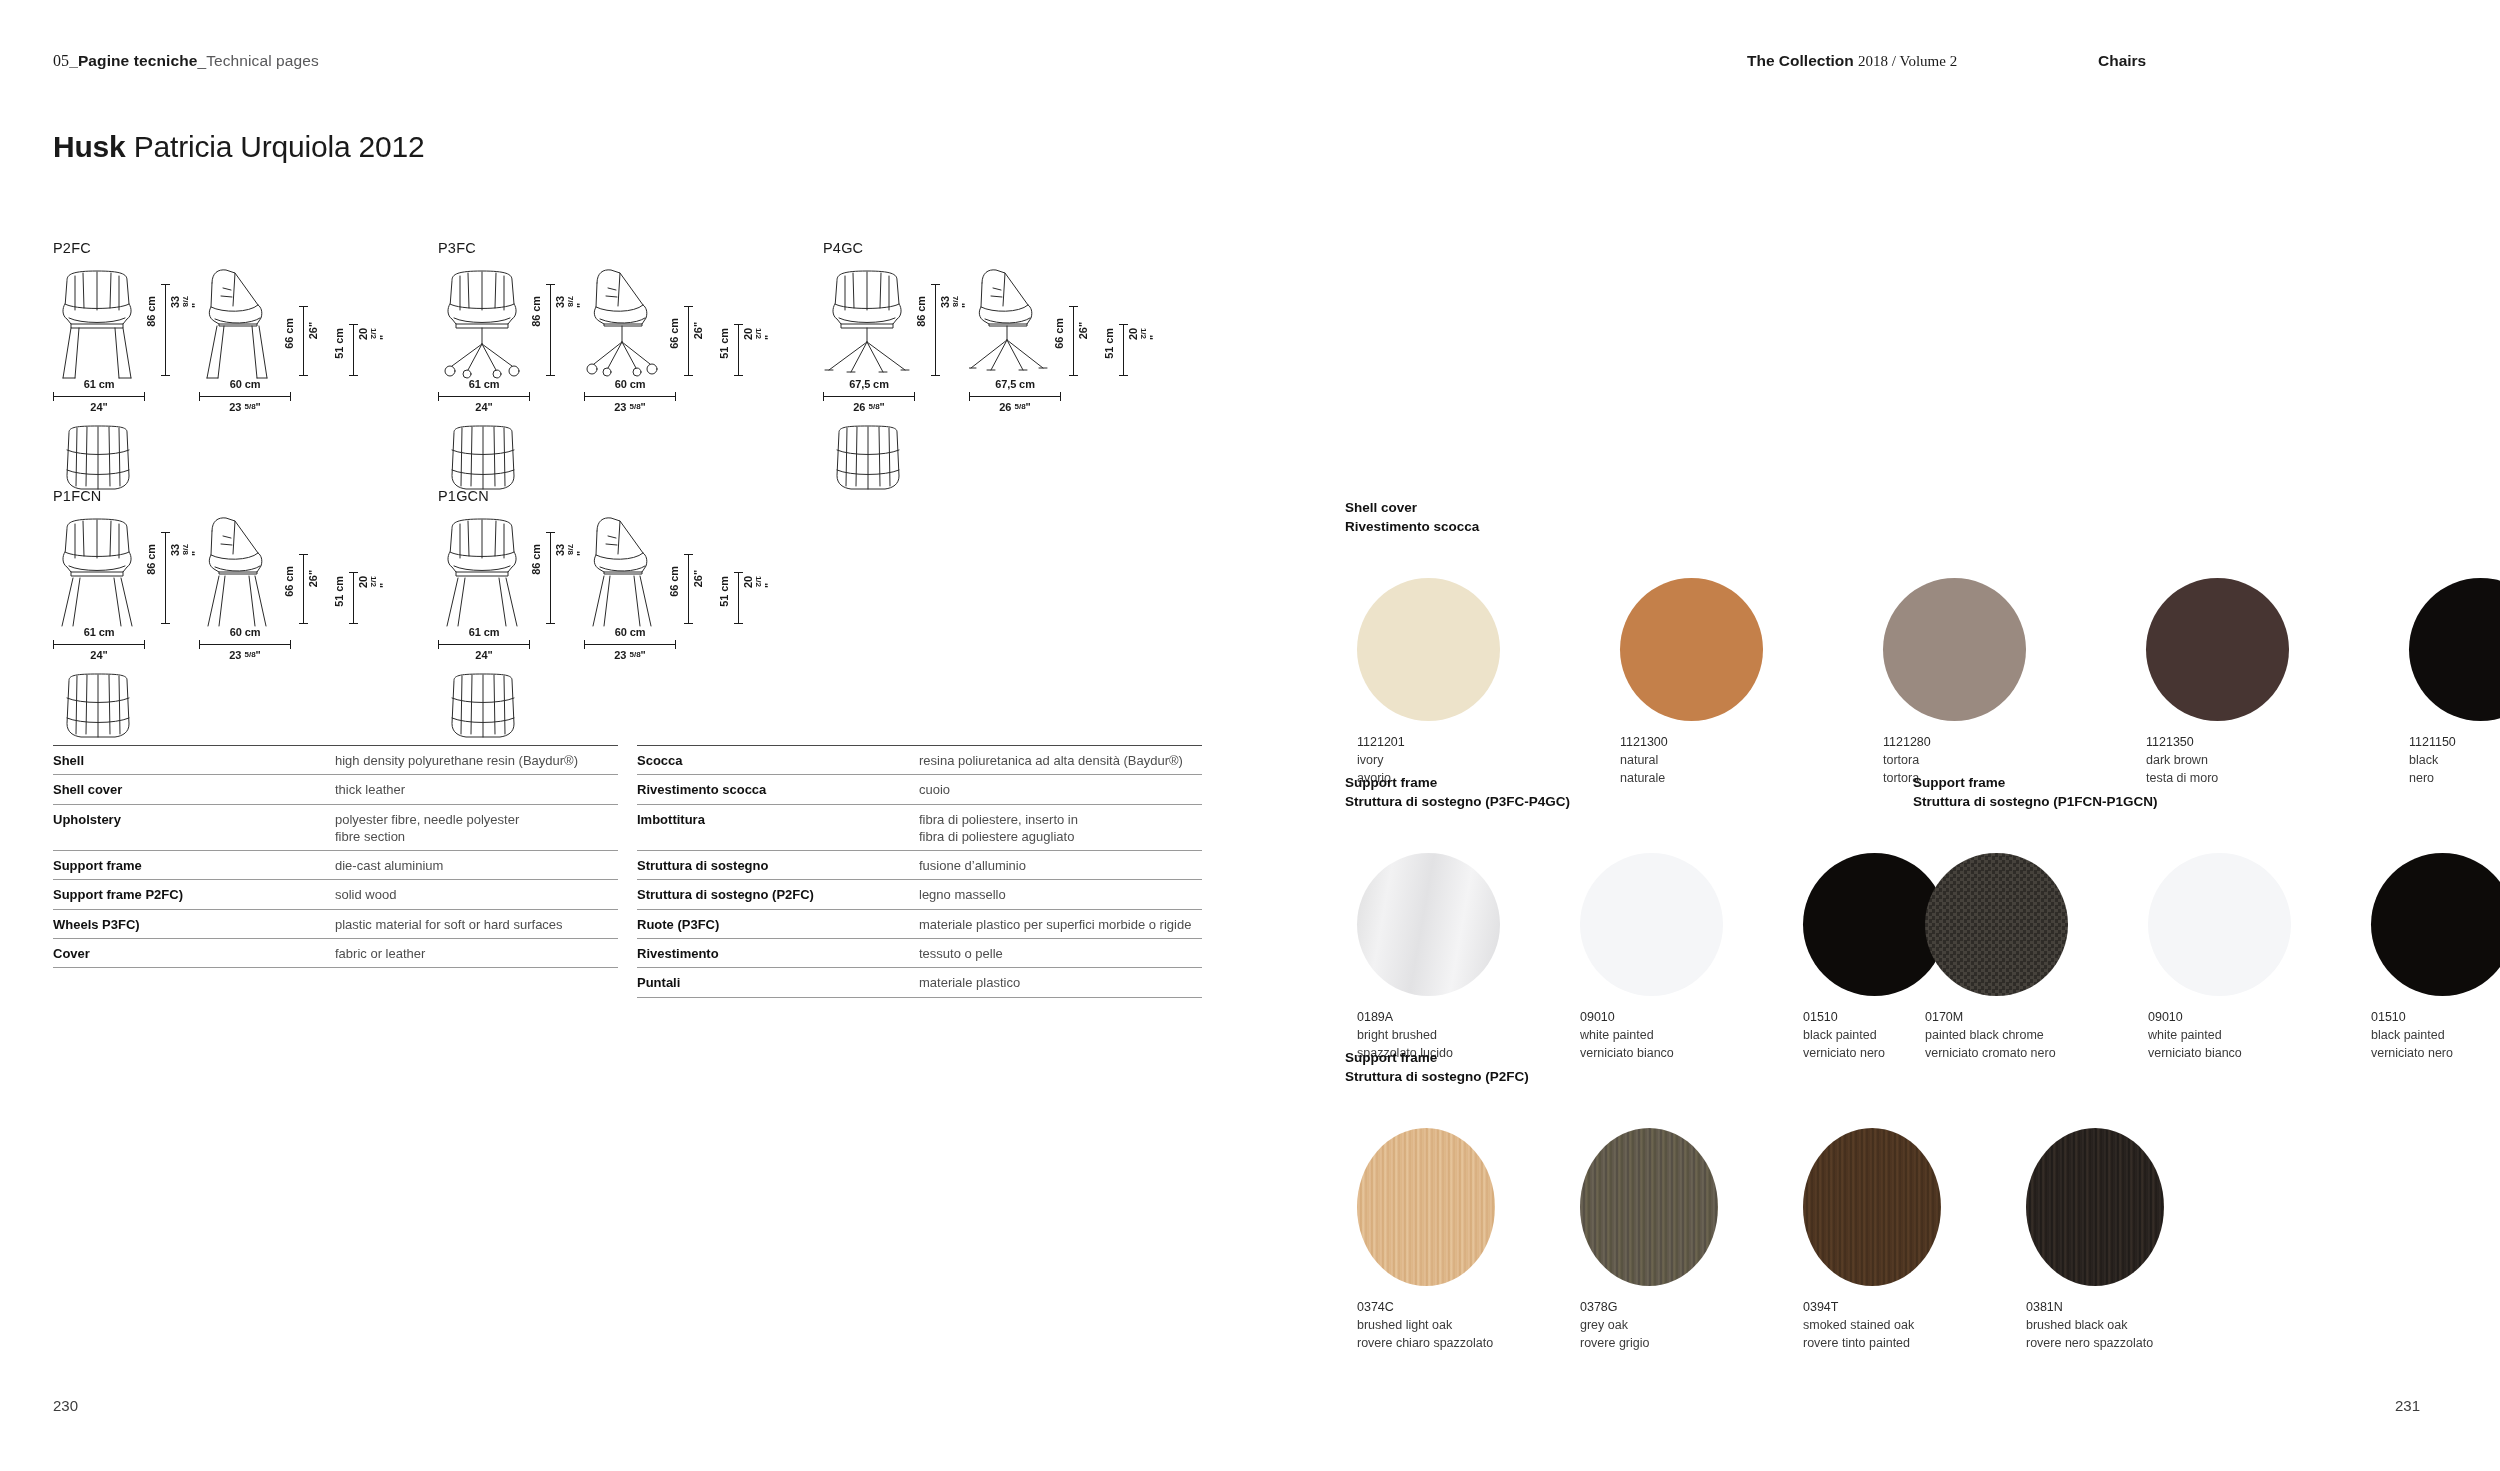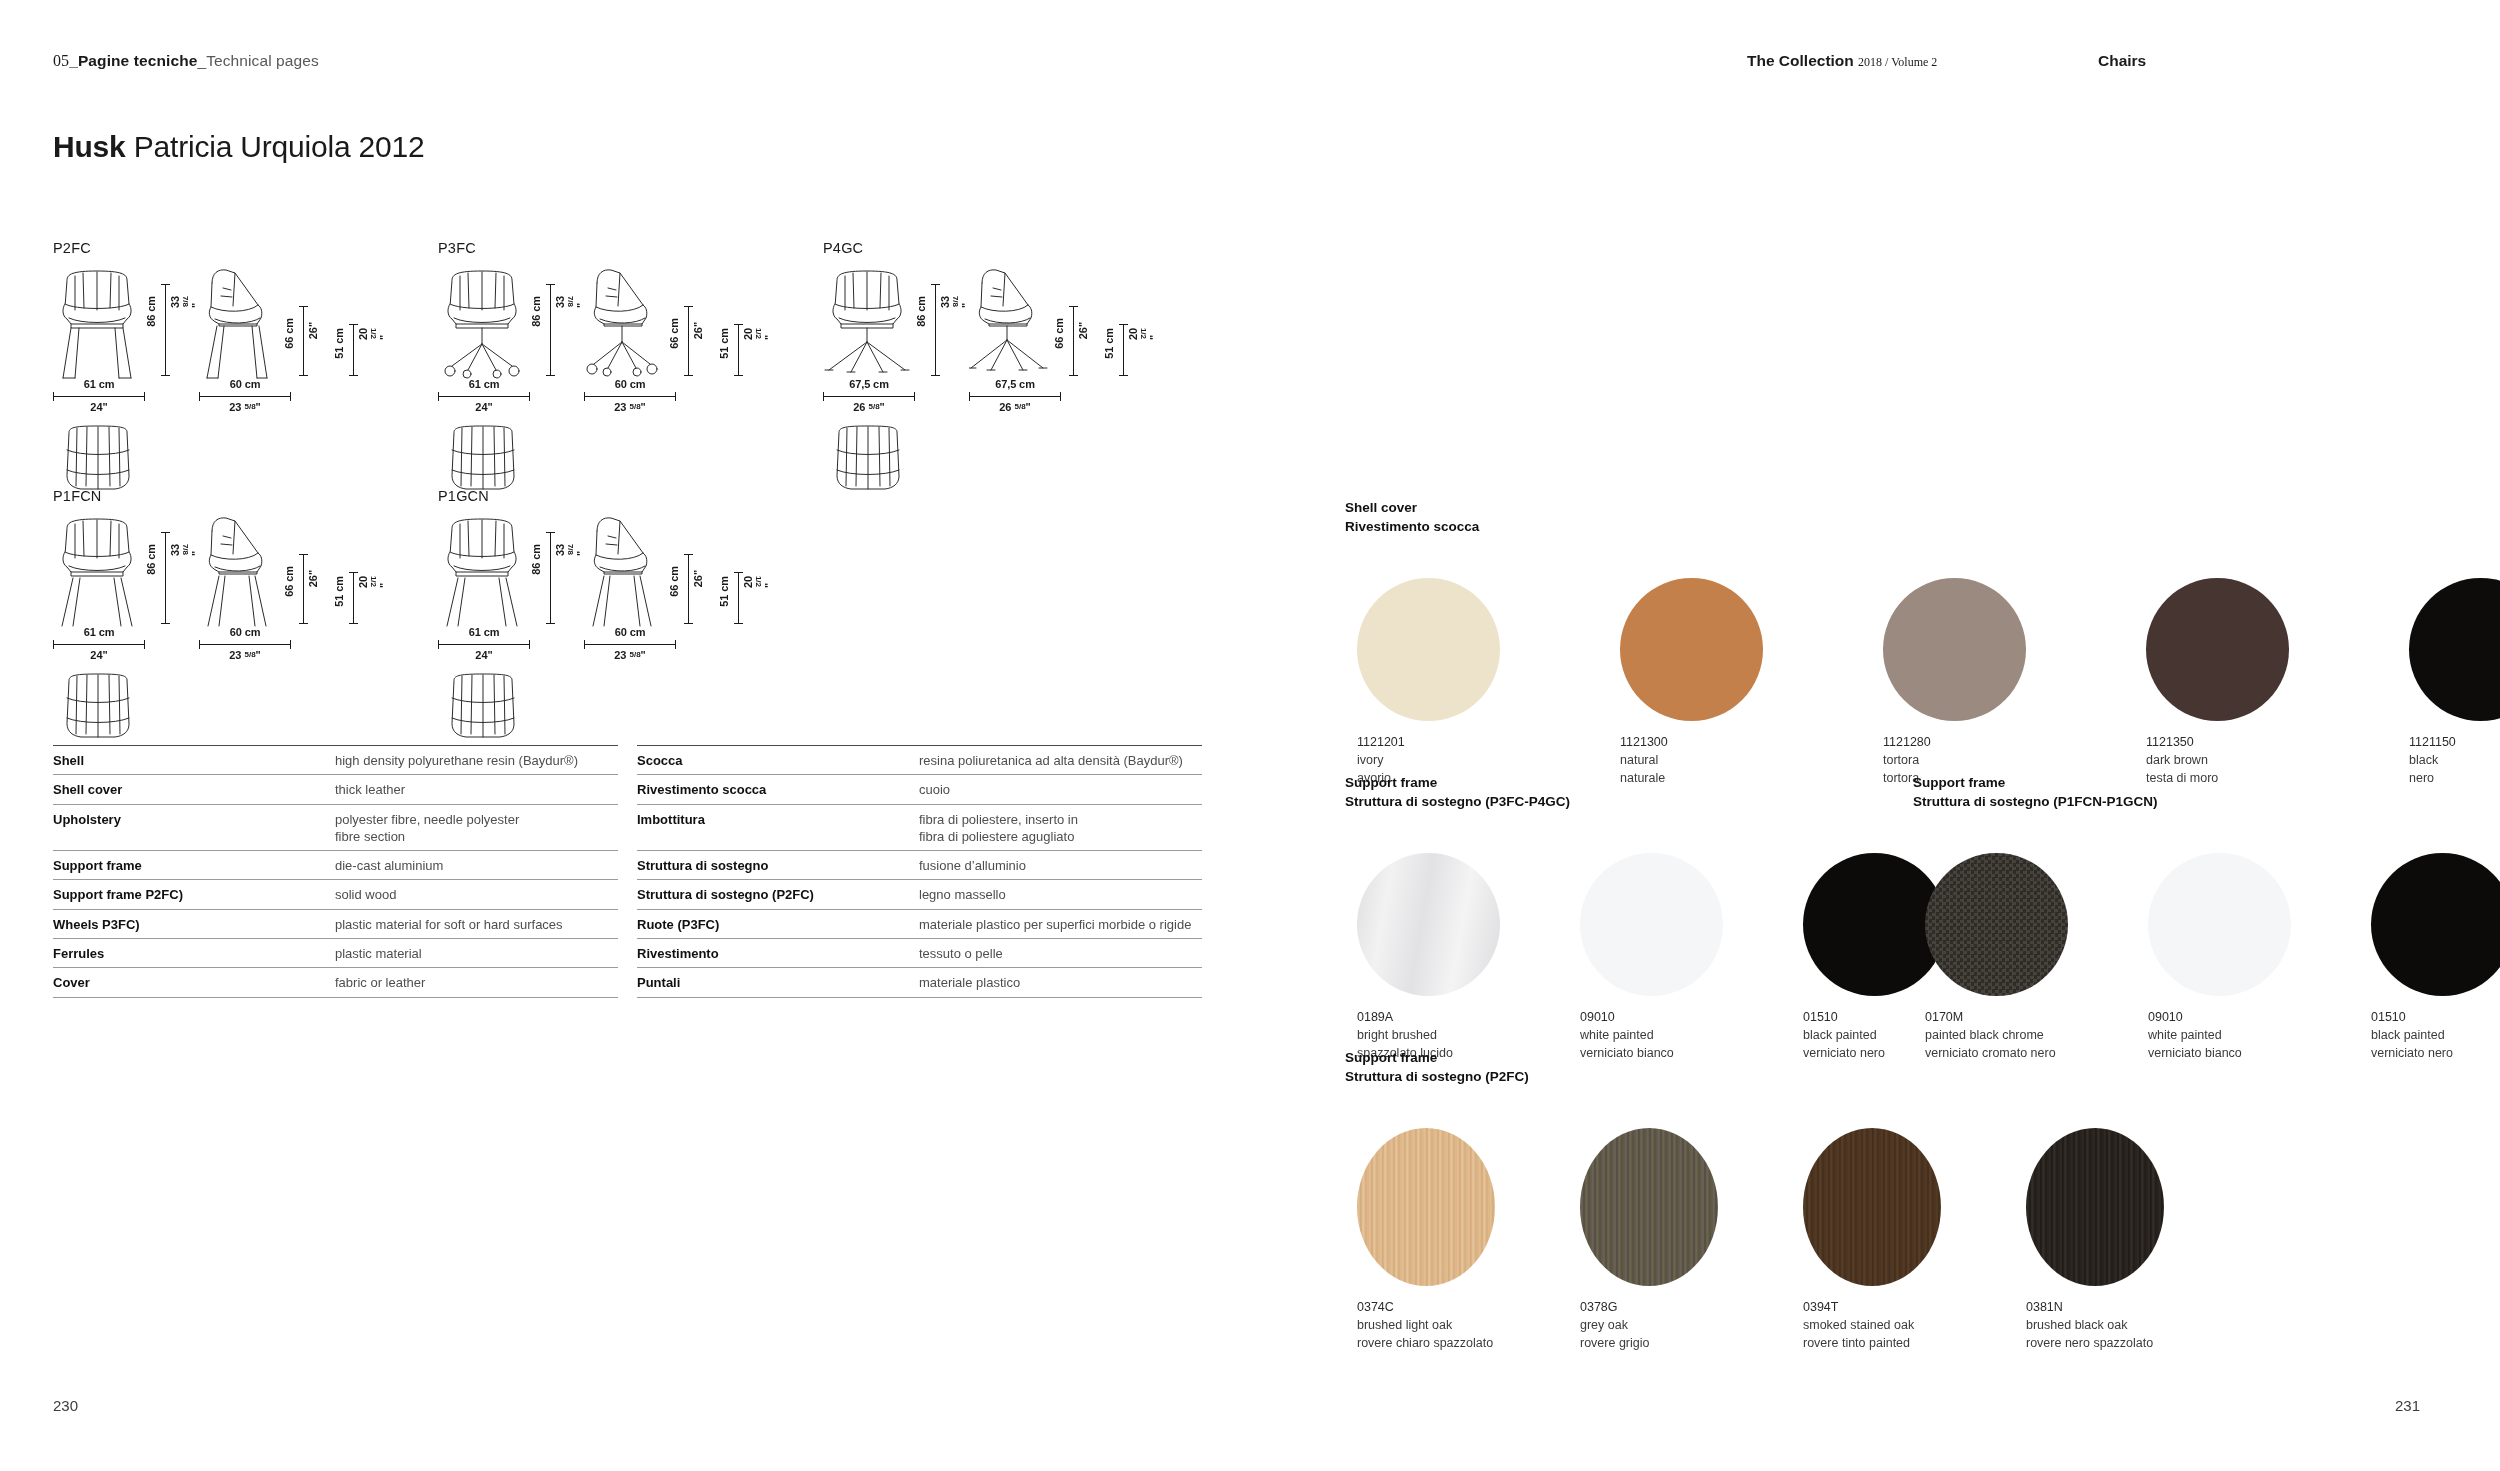--- a/index.html
+++ b/index.html
@@ -14,21 +14,21 @@
   .page { position: absolute; inset: 0; }
 
   
   .hdr { position: absolute; top: 52px; left: 0; right: 0; height: 20px; }
   .hdr-left { position: absolute; left: 53px; top: 0; font-size: 15.5px; letter-spacing: .1px; white-space: nowrap; }
   .hdr-left .num { font-family: "Liberation Serif", serif; font-size: 16px; }
   .hdr-left .b { font-weight: bold; text-align: right; }
   .hdr-left .l { color: #58585a; }
   .hdr-mid { position: absolute; left: 1747px; top: 0; font-size: 15.5px; white-space: nowrap; }
   .hdr-mid .b { font-weight: bold; }
-  .hdr-mid .ser { font-family: "Liberation Serif", serif; font-size: 12px; }
+  .hdr-mid .ser { font-family: "Liberation Serif", serif; font-size: 15px; }
   .hdr-right { position: absolute; left: 2098px; top: 0; font-size: 15.5px; font-weight: bold; }
 
   
   .title { position: absolute; left: 53px; top: 130px; font-size: 30px; letter-spacing: -.2px; white-space: nowrap; }
   .title .fam { font-weight: bold; }
   .title .des { font-weight: normal; color: #1a1a1a; }
 
   
   .pg { position: absolute; bottom: 57px; font-size: 15px; color: #3c3c3c; }
   .pg.l { left: 53px; }
@@ -576,24 +576,20 @@
       </div>
       <div class="srow">
         <div class="k">Support frame P2FC)</div>
         <div class="v">solid wood</div>
       </div>
       <div class="srow">
         <div class="k">Wheels P3FC)</div>
         <div class="v">plastic material for soft or hard surfaces</div>
       </div>
       <div class="srow">
-        <div class="k">Ferrules</div>
-        <div class="v">plastic material</div>
-      </div>
-      <div class="srow">
         <div class="k">Cover</div>
         <div class="v">fabric or leather</div>
       </div>
       <div class="lastline"></div>
     </div>
   <div class="spec it" id="spec-it">
       <div class="srow">
         <div class="k">Scocca</div>
         <div class="v">resina poliuretanica ad alta densità (Baydur®)</div>
       </div>

